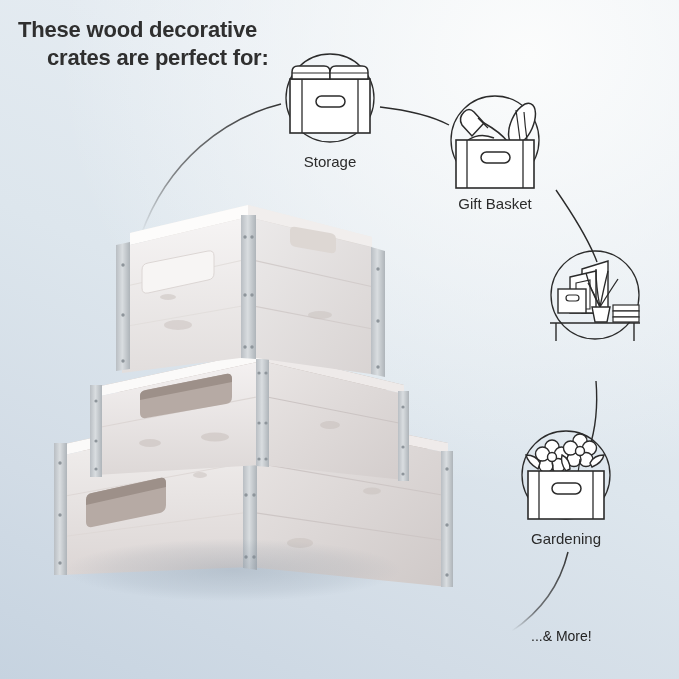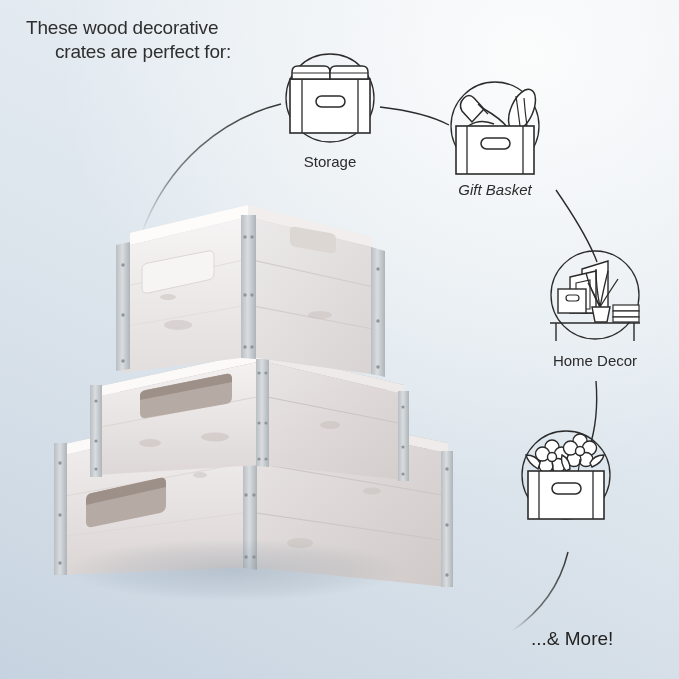--- a/index.html
+++ b/index.html
@@ -10,44 +10,44 @@
   #stage{
     position:relative;width:679px;height:679px;
     background:
       radial-gradient(120% 110% at 78% 8%, #fbfcfc 0%, rgba(251,252,252,0) 58%),
       linear-gradient(205deg,#e9eef3 0%,#e4ebf1 28%,#dde6ed 52%,#d2dce6 78%,#c6d3e0 100%);
     overflow:hidden;
   }
 
   
   #headline{
-    position:absolute;left:26px;top:16px;width:330px;
-    font-size:19px;font-weight:normal;color:#2f2f2f;
+    position:absolute;left:18px;top:16px;width:330px;
+    font-size:22px;font-weight:bold;color:#2f2f2f;
     line-height:1.28;letter-spacing:-.2px;
   }
   #headline .l2{display:block;margin-left:29px;}
 
   
   #arc{position:absolute;left:0;top:0;width:679px;height:679px;pointer-events:none;}
 
   
   .node{position:absolute;text-align:center;}
   .node .circ{position:relative;}
   .node .cap{
     margin-top:2px;font-size:15px;color:#2b2b2b;
     white-space:nowrap;line-height:1.1;
   }
   #node-storage{left:268px;top:52px;width:124px;}
-  #node-gift{left:428px;top:78px;width:134px;font-style:italic;}
+  #node-gift{left:428px;top:92px;width:134px;}
   #node-decor{left:524px;top:247px;width:142px;}
   #node-garden{left:502px;top:427px;width:128px;}
 
   #more{
     position:absolute;left:531px;top:628px;
-    font-size:19px;color:#232323;white-space:nowrap;
+    font-size:14px;color:#232323;white-space:nowrap;
   }
 
   
   #crates{position:absolute;left:0px;top:175px;width:500px;height:500px;}
   .shadow{
     position:absolute;border-radius:50%;
     background:radial-gradient(50% 50% at 50% 50%,rgba(120,135,150,.30) 0%,rgba(120,135,150,.12) 55%,rgba(120,135,150,0) 78%);
   }
 </style>
 </head>
@@ -297,21 +297,20 @@
           <path d="M76,60 Q70,46 64,36"></path>
         </g>
         <path d="M68,60 L86,60 L83,75 L71,75 Z" fill="#fff" stroke="#2b2b2b" stroke-width="1.4"></path>
         <rect x="89" y="58" width="26" height="6" fill="#fff" stroke="#2b2b2b" stroke-width="1.2"></rect>
         <rect x="89" y="64" width="26" height="6" fill="#fff" stroke="#2b2b2b" stroke-width="1.2"></rect>
         <rect x="89" y="70" width="26" height="5" fill="#fff" stroke="#2b2b2b" stroke-width="1.2"></rect>
         <path d="M26,76 L116,76" stroke="#2b2b2b" stroke-width="1.6"></path>
         <path d="M32,76 L32,94 M110,76 L110,94" stroke="#2b2b2b" stroke-width="1.4"></path>
       </svg>
     </div>
-    <div class="cap">Home Decor</div>
   </div>
 
   <div class="node" id="node-garden">
     <div class="circ">
       <svg width="128" height="98" viewBox="0 0 128 98">
         <circle cx="64" cy="48" r="44" fill="none" stroke="#2b2b2b" stroke-width="1.3"></circle>
         <g fill="#fff" stroke="#2b2b2b" stroke-width="1.4">
           <g transform="translate(50,30)">
             <circle cx="0" cy="-10" r="7"></circle>
               <circle cx="9.5" cy="-3" r="7"></circle>
@@ -331,16 +330,17 @@
           <path d="M36,42 Q26,36 24,28 Q34,28 38,36 Z"></path>
           <path d="M90,40 Q100,36 102,28 Q92,28 88,36 Z"></path>
           <path d="M64,44 Q58,36 60,28 Q68,32 68,42 Z"></path>
         </g>
         <path d="M50,36 L52,46 M78,32 L76,46" stroke="#2b2b2b" stroke-width="1.2"></path>
         <rect x="26" y="44" width="76" height="48" fill="#fff" stroke="#2b2b2b" stroke-width="1.6"></rect>
         <path d="M37,44 L37,92 M91,44 L91,92" stroke="#2b2b2b" stroke-width="1.3"></path>
         <rect x="50" y="56" width="29" height="11" rx="5.5" fill="#fff" stroke="#2b2b2b" stroke-width="1.5"></rect>
       </svg>
     </div>
+    <div class="cap">Gardening</div>
   </div>
 
   <div id="more">...&amp; More!</div>
 </div>
 
 </body></html>

